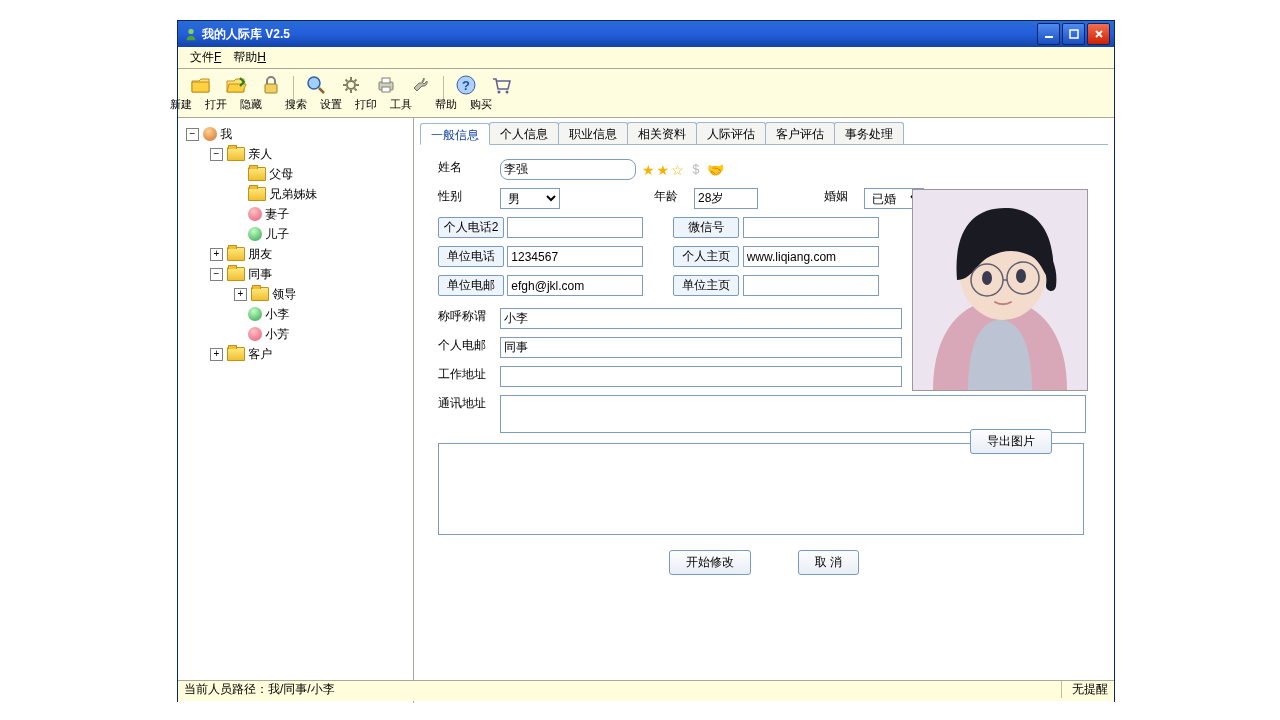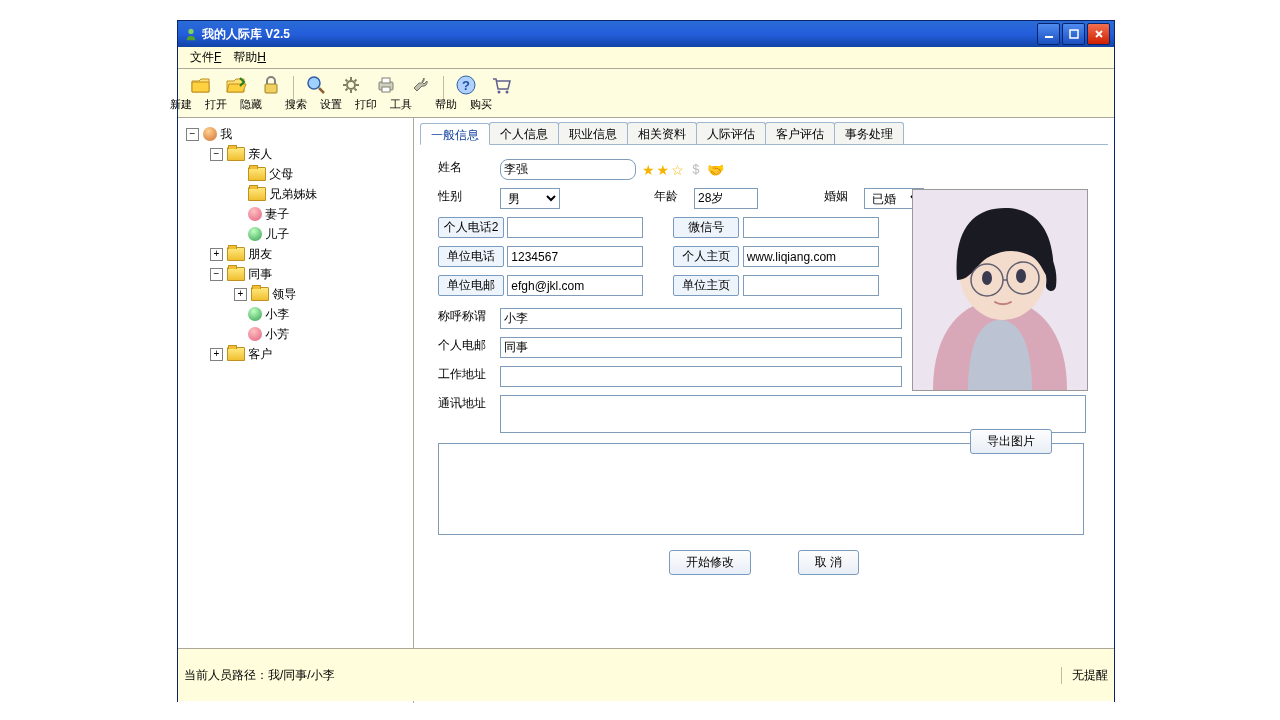--- a/index.html
+++ b/index.html
@@ -36,21 +36,21 @@
   input.txt,select.sel{border:1px solid #7f9db9;height:19px;padding:0 3px;font-size:12px;font-family:inherit;background:#fff;}
   select.sel{height:21px;}
   textarea.txt{border:1px solid #7f9db9;font-size:12px;font-family:inherit;resize:none;}
   .stars{display:flex;gap:2px;margin-left:6px;align-items:center;}
   .star{color:#f5b400;font-size:14px;}
   .star.empty{color:#f5b400;}
   .glyph{color:#bbb;font-size:14px;margin-left:3px;}
   .photo{position:absolute;right:20px;top:44px;width:174px;height:200px;border:1px solid #999;background:linear-gradient(135deg,#e8e2ea 0%,#d4cce0 40%,#b8a8c4 100%);overflow:hidden;}
   .photo svg{width:100%;height:100%;}
   .exportbtn,.actbtn{border:1px solid #7a9ac0;background:linear-gradient(to bottom,#fdfdfd,#e8eef6);padding:3px 16px;border-radius:3px;font-size:12px;}
-  .statusbar{position:absolute;bottom:0;left:0;right:0;height:20px;background:#fffddb;border-top:1px solid #aca899;display:flex;align-items:center;padding:16px 6px;font-size:12px;}
+  .statusbar{position:absolute;bottom:0;left:0;right:0;height:20px;background:#fffddb;border-top:1px solid #aca899;display:flex;align-items:flex-start;padding:0 6px;font-size:12px;}
   .statusbar .r{margin-left:auto;border-left:1px solid #c0bda2;padding-left:10px;}
 </style>
 </head>
 <body>
 <div class="desktop">
 <div class="window">
 
   <div class="titlebar">
     <svg class="ticon" viewBox="0 0 16 16">
           <circle cx="8" cy="5" r="3" fill="#7fd060"></circle>

